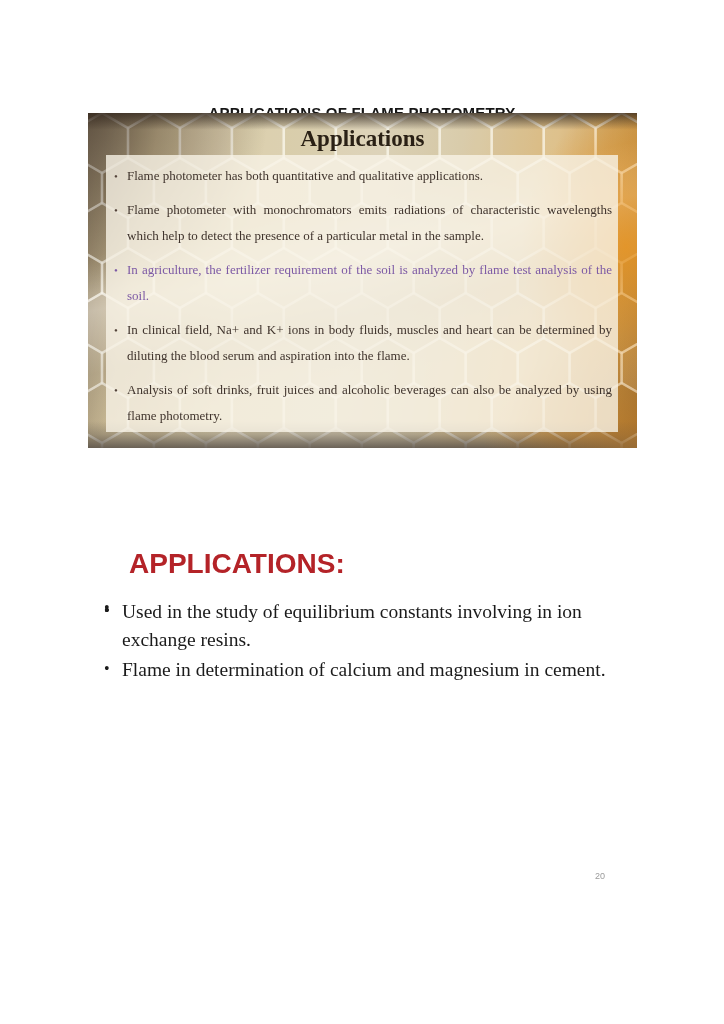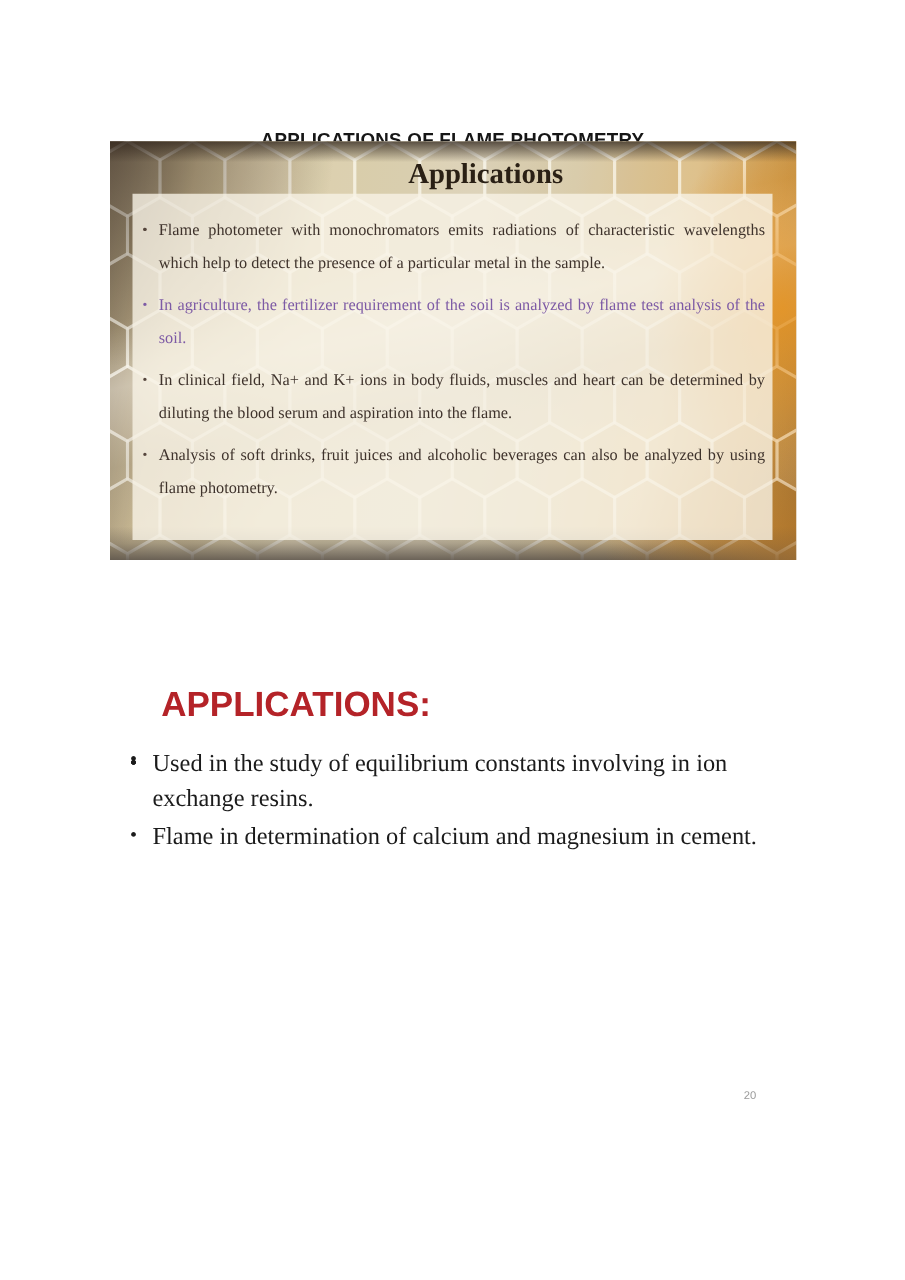--- a/index.html
+++ b/index.html
@@ -30,21 +30,21 @@
       radial-gradient(ellipse 150px 200px at 98% 40%, rgba(232,148,32,0.85), rgba(232,148,32,0) 70%),
       radial-gradient(ellipse 220px 160px at 100% 100%, rgba(196,126,38,0.55), rgba(196,126,38,0) 70%),
       radial-gradient(circle at 0% 0%, rgba(58,44,32,0.55), rgba(58,44,32,0) 28%),
       linear-gradient(to bottom, rgba(48,38,30,0.78) 0%, rgba(48,38,30,0) 5%),
       linear-gradient(to top, rgba(88,80,72,0.85) 0%, rgba(88,80,72,0.35) 4%, rgba(88,80,72,0) 8%),
       linear-gradient(168deg, rgba(255,255,255,0) 32%, rgba(255,255,255,0.30) 44%,
                       rgba(150,140,128,0.18) 58%, rgba(255,255,255,0) 72%);
   }
   .slide-title{
     position:absolute;top:13px;left:0;width:100%;text-align:center;
-    font-family:"Liberation Serif", serif;font-weight:bold;font-size:23px;color:#2a2015;padding-left:26px;
+    font-family:"Liberation Serif", serif;font-weight:bold;font-size:23px;color:#2a2015;
   }
   .slide-box{
     position:absolute;left:18px;top:42px;width:512px;height:277px;box-sizing:border-box;
     background:rgba(247,242,230,0.80);padding:8px 6px 0 0;
   }
   .slide-box ul{list-style:none;margin:0;padding:0;}
   .s-li{
     position:relative;padding-left:21px;margin-bottom:8px;
     font-size:13px;line-height:26px;text-align:justify;color:var(--slide-text);
   }
@@ -210,20 +210,21 @@
         <polygon points="559.6,405.0 533.6,420.0 507.6,405.0 507.6,375.0 533.6,360.0 559.6,375.0" fill="rgba(255,252,242,0.129)" stroke="rgba(255,252,244,0.45)" stroke-width="2.5"></polygon>
         <polygon points="611.5,405.0 585.6,420.0 559.6,405.0 559.6,375.0 585.6,360.0 611.5,375.0" fill="rgba(255,252,242,0.058)" stroke="rgba(255,252,244,0.45)" stroke-width="2.5"></polygon>
         <polygon points="663.5,405.0 637.5,420.0 611.5,405.0 611.5,375.0 637.5,360.0 663.5,375.0" fill="rgba(255,252,242,0.147)" stroke="rgba(255,252,244,0.45)" stroke-width="2.5"></polygon>
       </svg>
     <div class="slide-overlay"></div>
     <div class="slide-title">Applications</div>
     <div class="slide-box">
       <ul>
         <li class="s-li">
           <span class="s-dot">•</span>
+          <span>Flame photometer has both quantitative and qualitative applications.</span>
         </li>
         <li class="s-li">
           <span class="s-dot">•</span>
           <span>Flame photometer with monochromators emits radiations of characteristic wavelengths which help to detect the presence of a particular metal in the sample.</span>
         </li>
         <li class="s-li purple">
           <span class="s-dot">•</span>
           <span>In agriculture, the fertilizer requirement of the soil is analyzed by flame test analysis of the soil.</span>
         </li>
         <li class="s-li">

